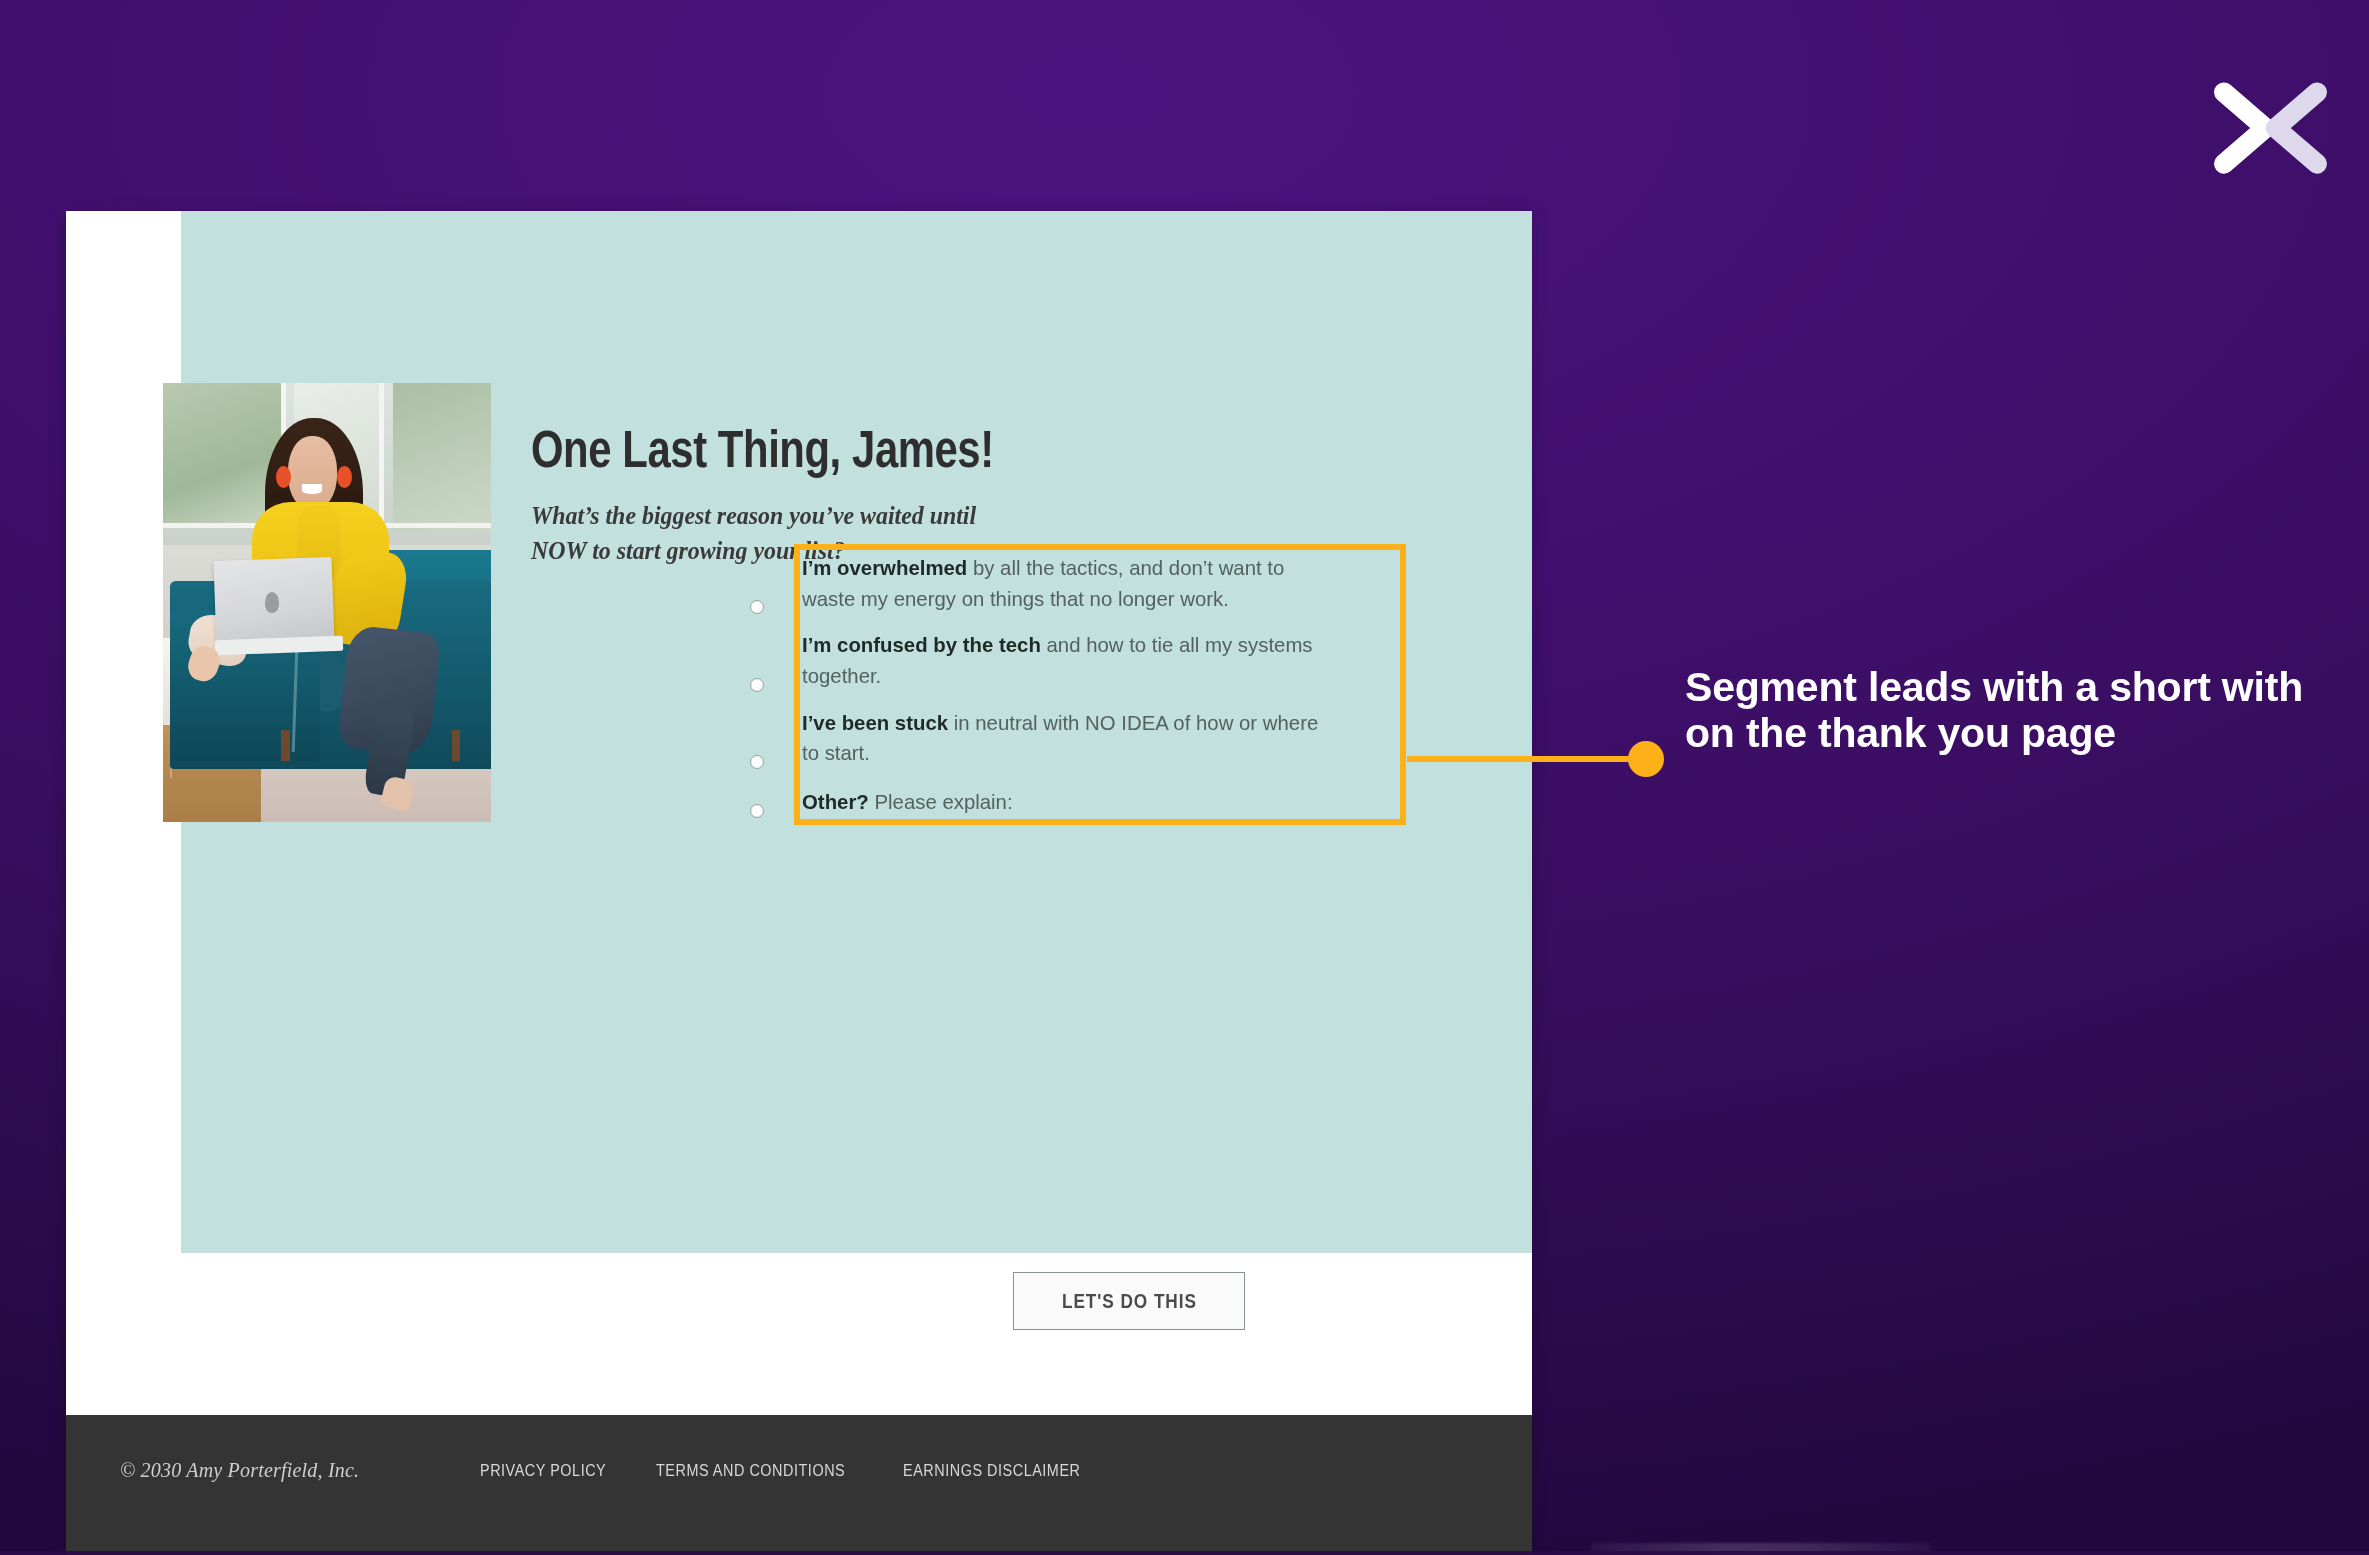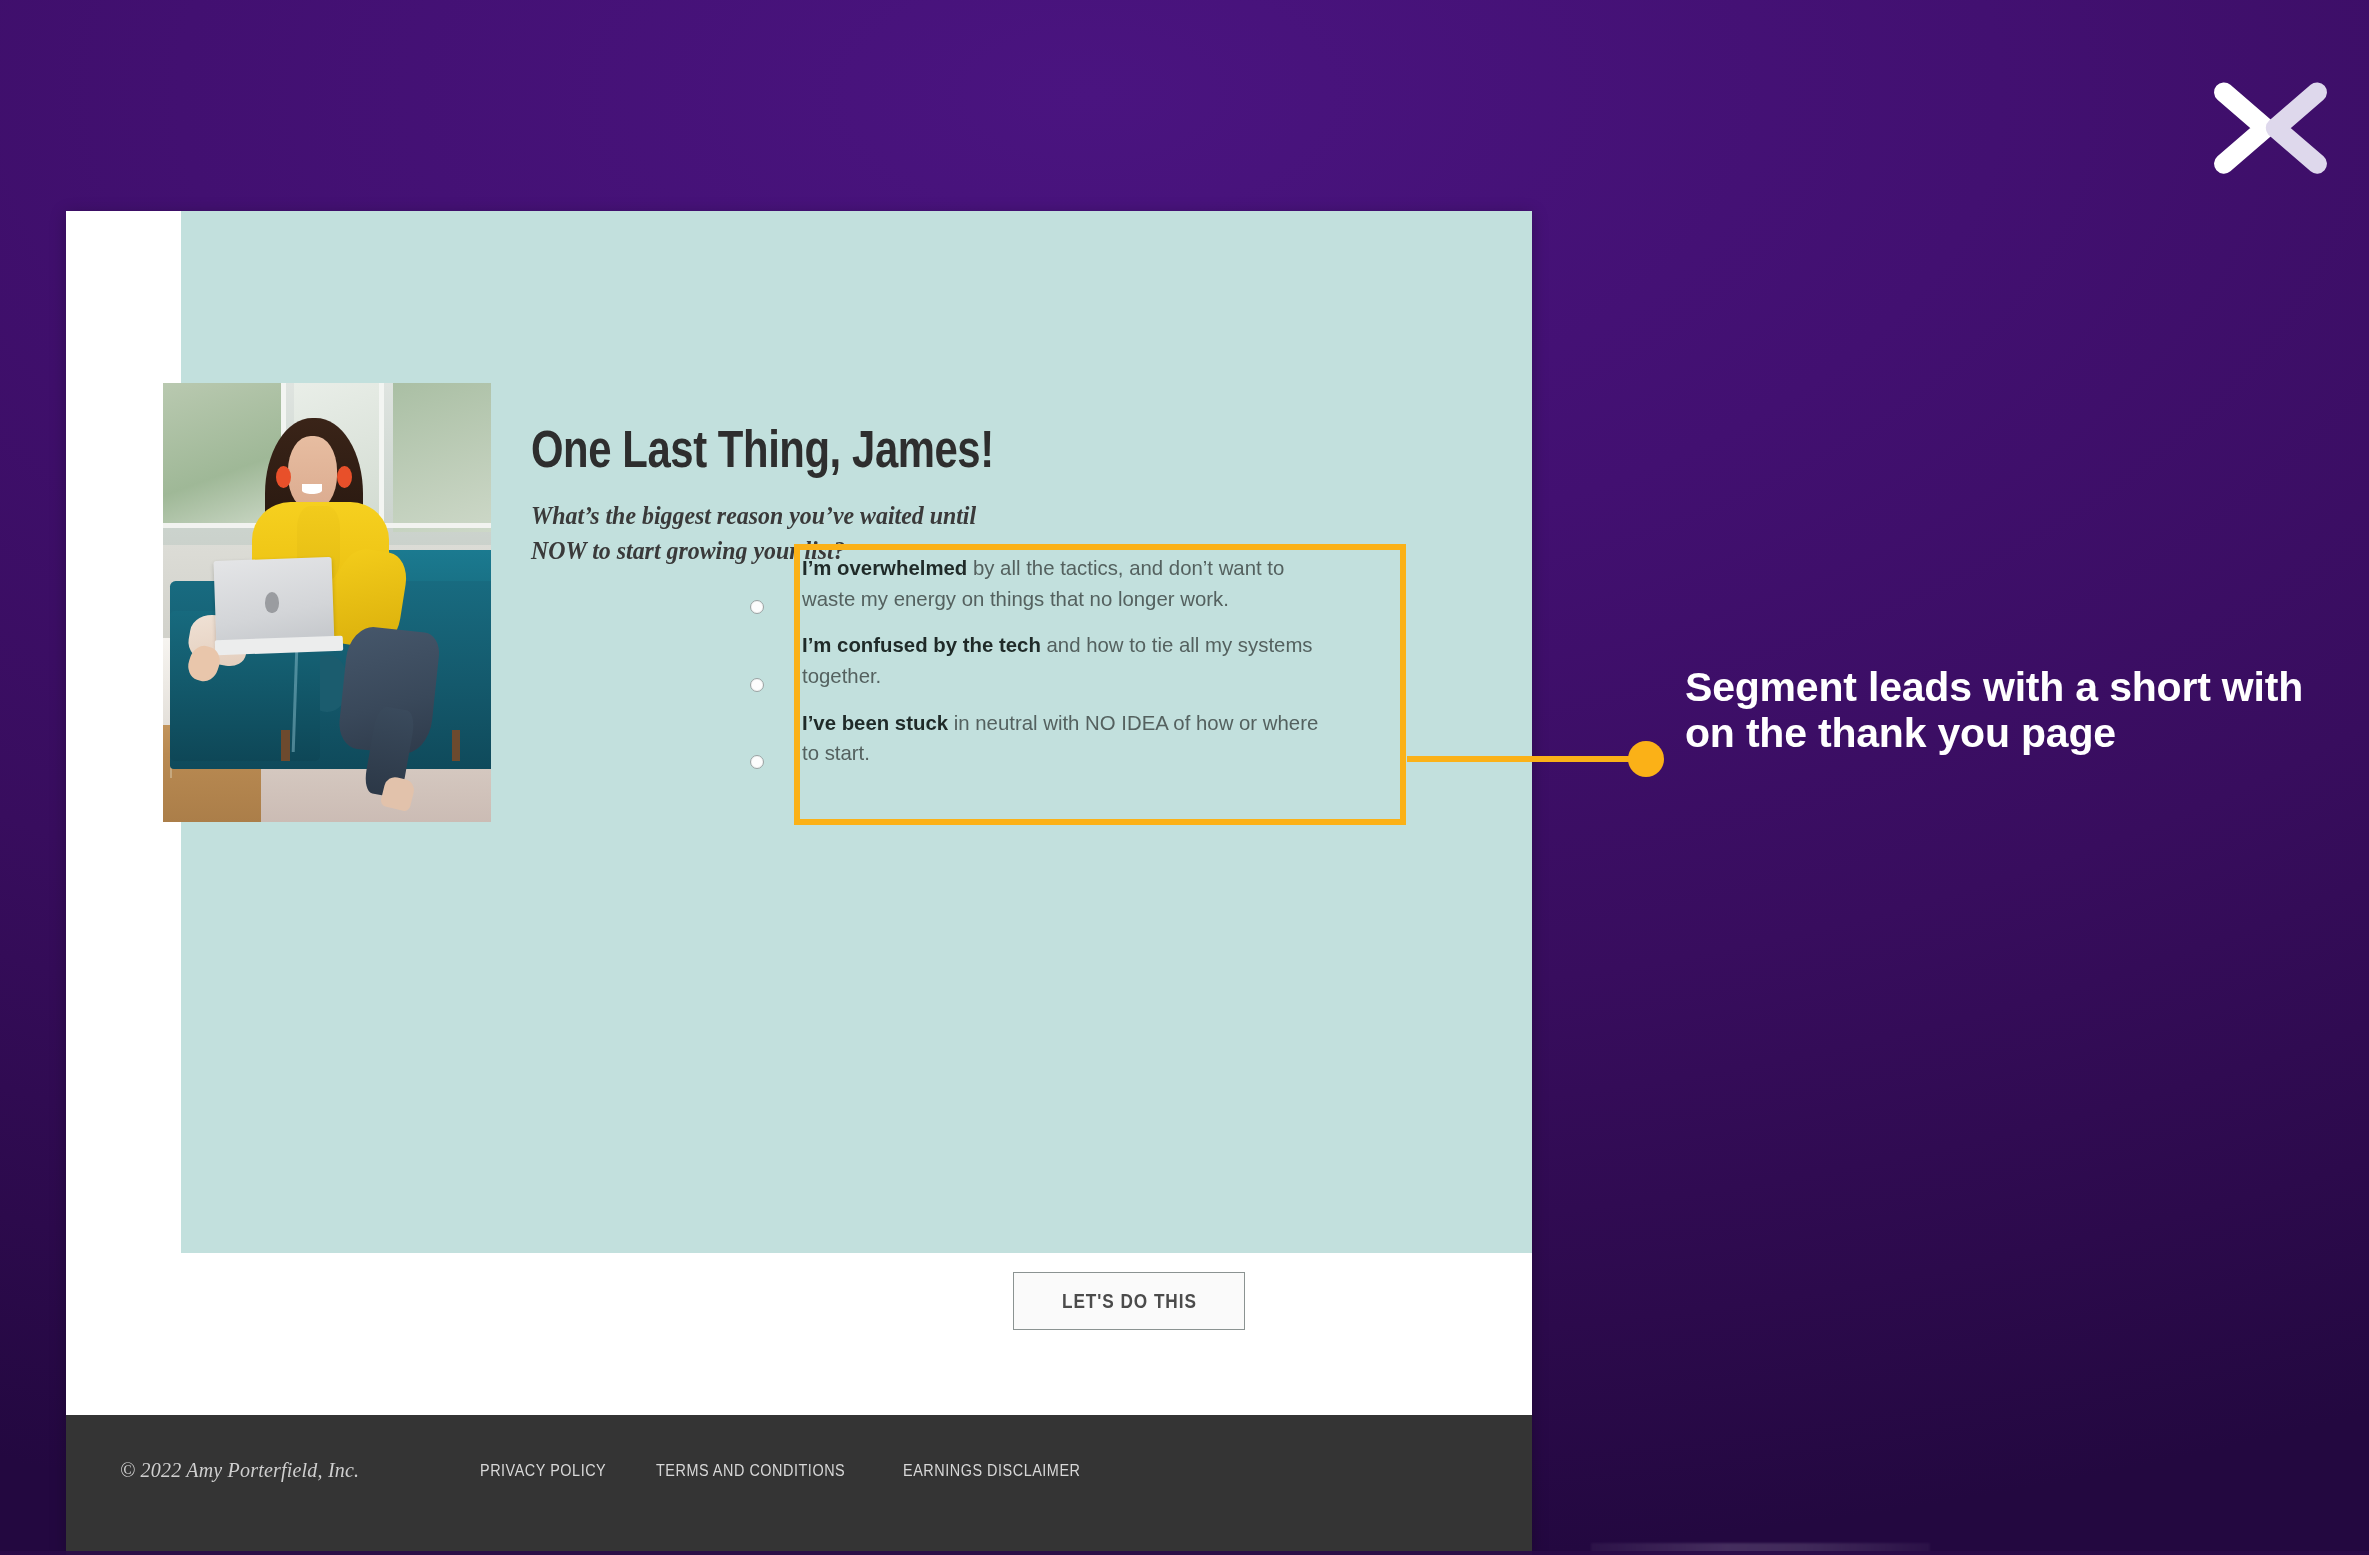--- a/index.html
+++ b/index.html
@@ -271,28 +271,32 @@
         <span class="opt-text"><b>I’m overwhelmed</b><span> by all the tactics, and don’t want to waste my energy on things that no longer work.</span></span>
       </div>
       <div class="option">
         <span class="radio"></span>
         <span class="opt-text"><b>I’m confused by the tech</b><span> and how to tie all my systems together.</span></span>
       </div>
       <div class="option">
         <span class="radio"></span>
         <span class="opt-text"><b>I’ve been stuck</b><span> in neutral with NO IDEA of how or where to start.</span></span>
       </div>
+      <div class="option">
+        <span class="radio"></span>
+        <span class="opt-text"><b>Other?</b><span> Please explain:</span></span>
+      </div>
     </div>
 
     <div class="cta">
       <span>LET'S DO THIS</span>
     </div>
 
     <div class="footer">
-      <div class="footer-copy">© 2022 Amy Porterfield, Inc.</div>
+      <div class="footer-copy">© 2030 Amy Porterfield, Inc.</div>
       <div class="footer-links">
         <span>PRIVACY POLICY</span>
         <span>TERMS AND CONDITIONS</span>
         <span>EARNINGS DISCLAIMER</span>
       </div>
     </div>
   </div>
 
   <div class="connector"></div>
   <div class="connector-dot"></div>

